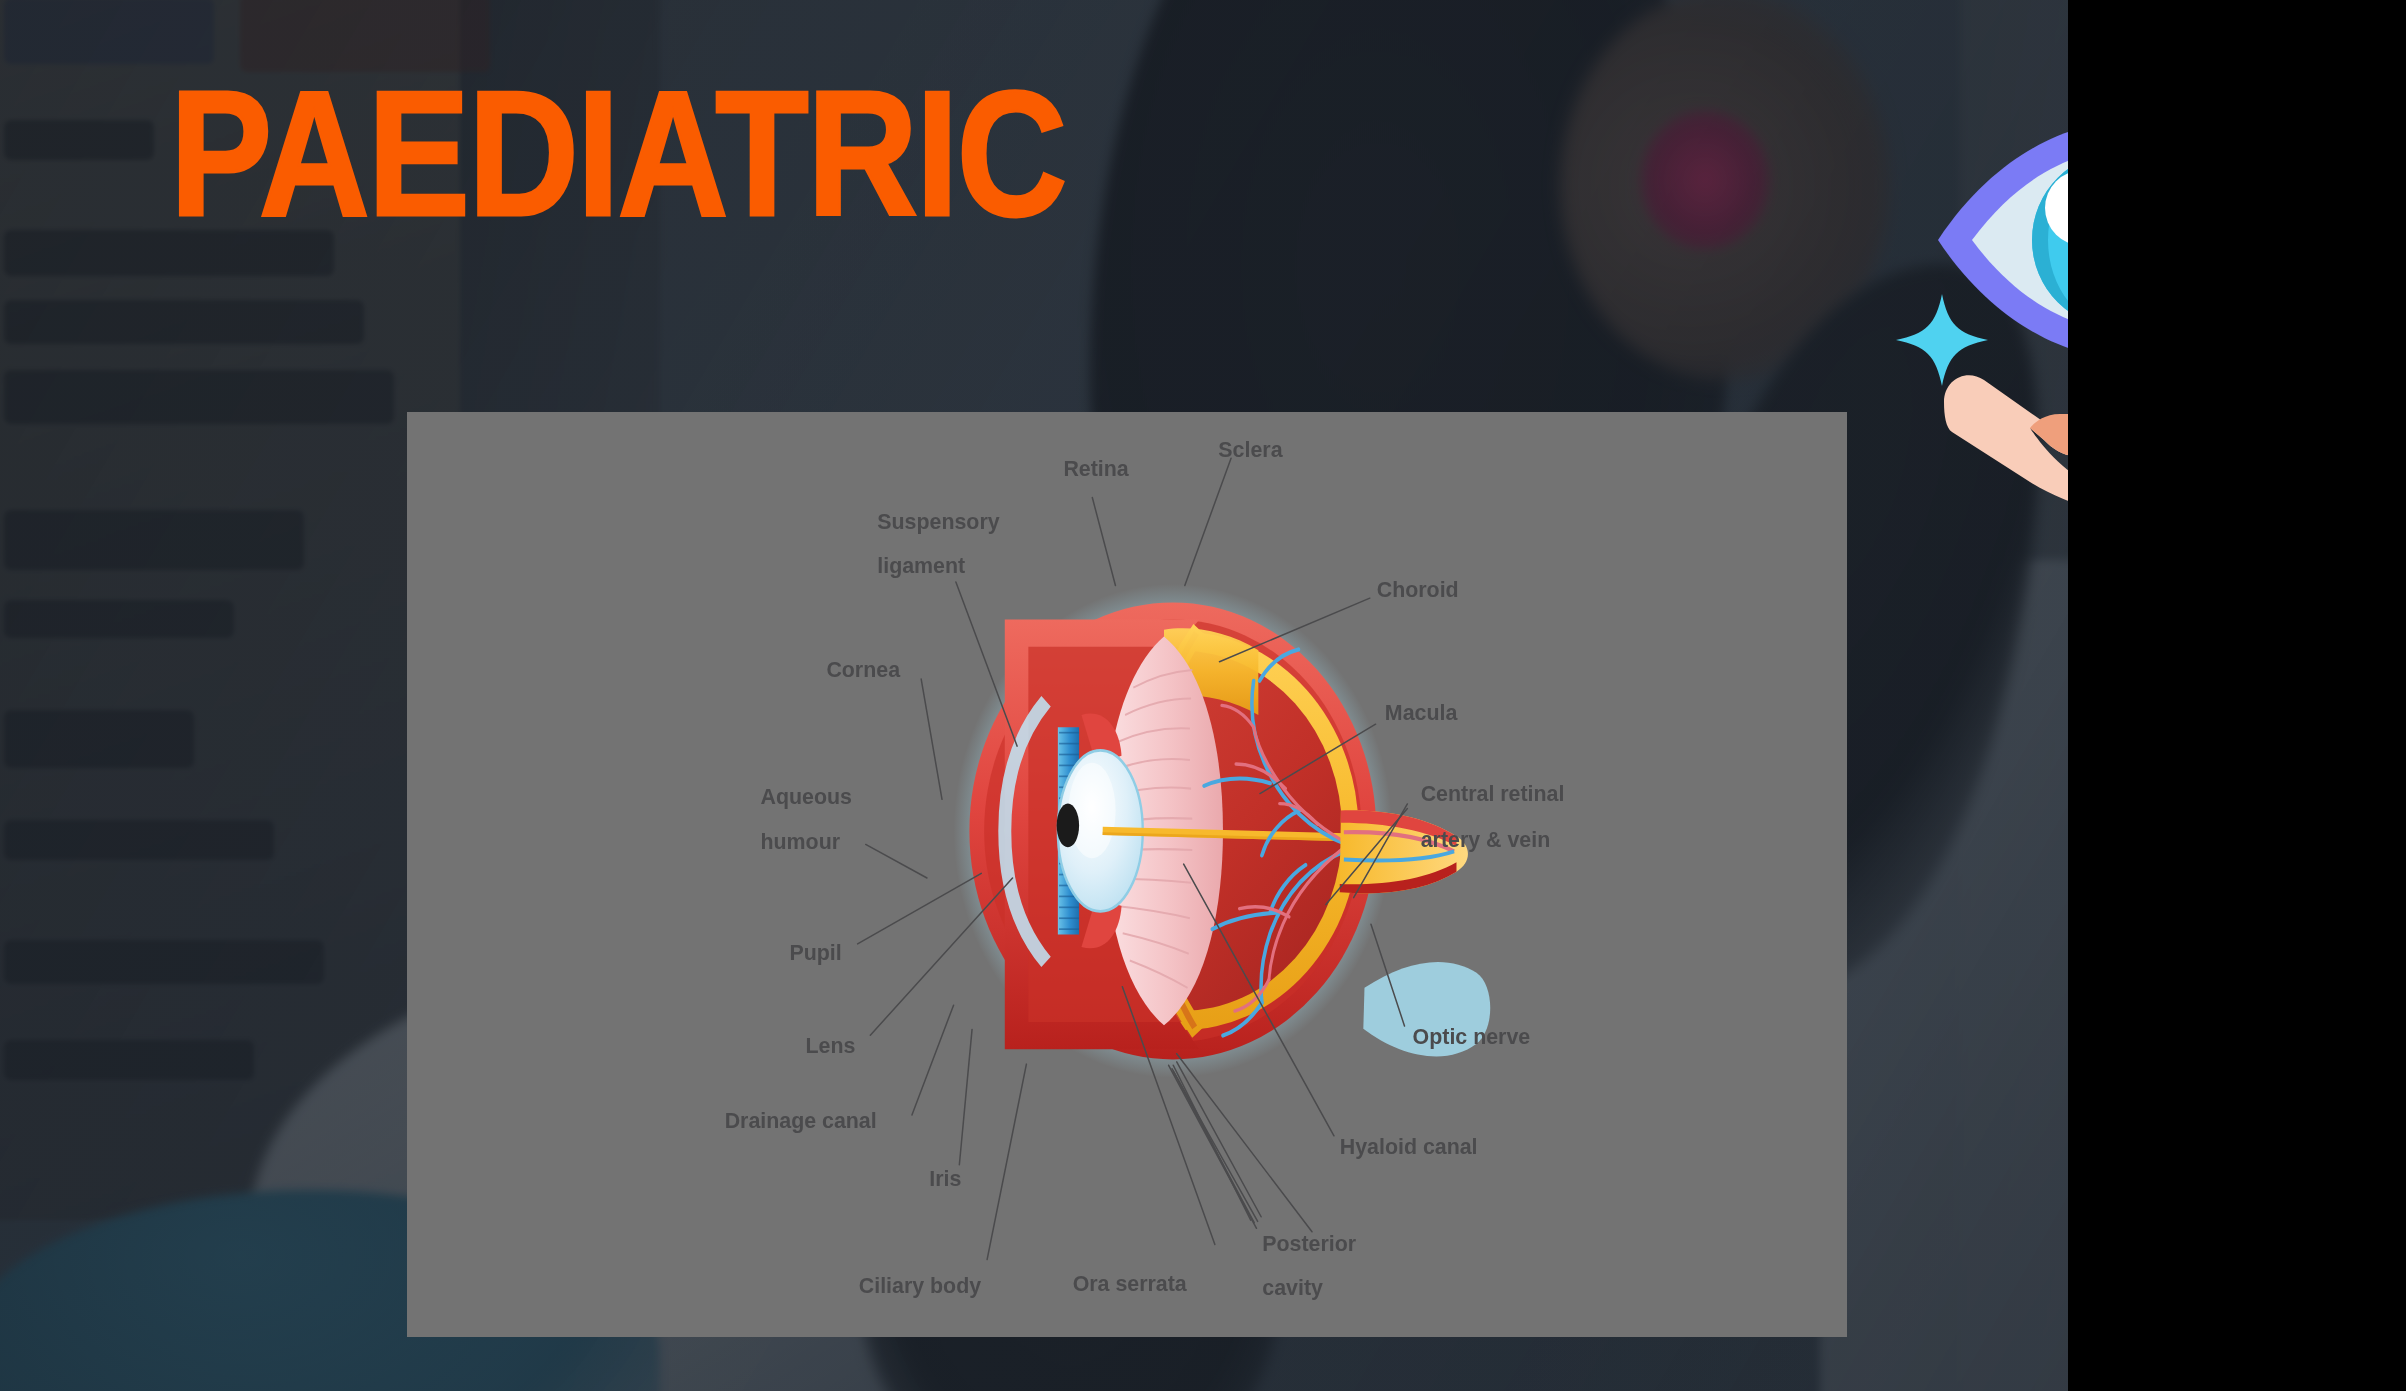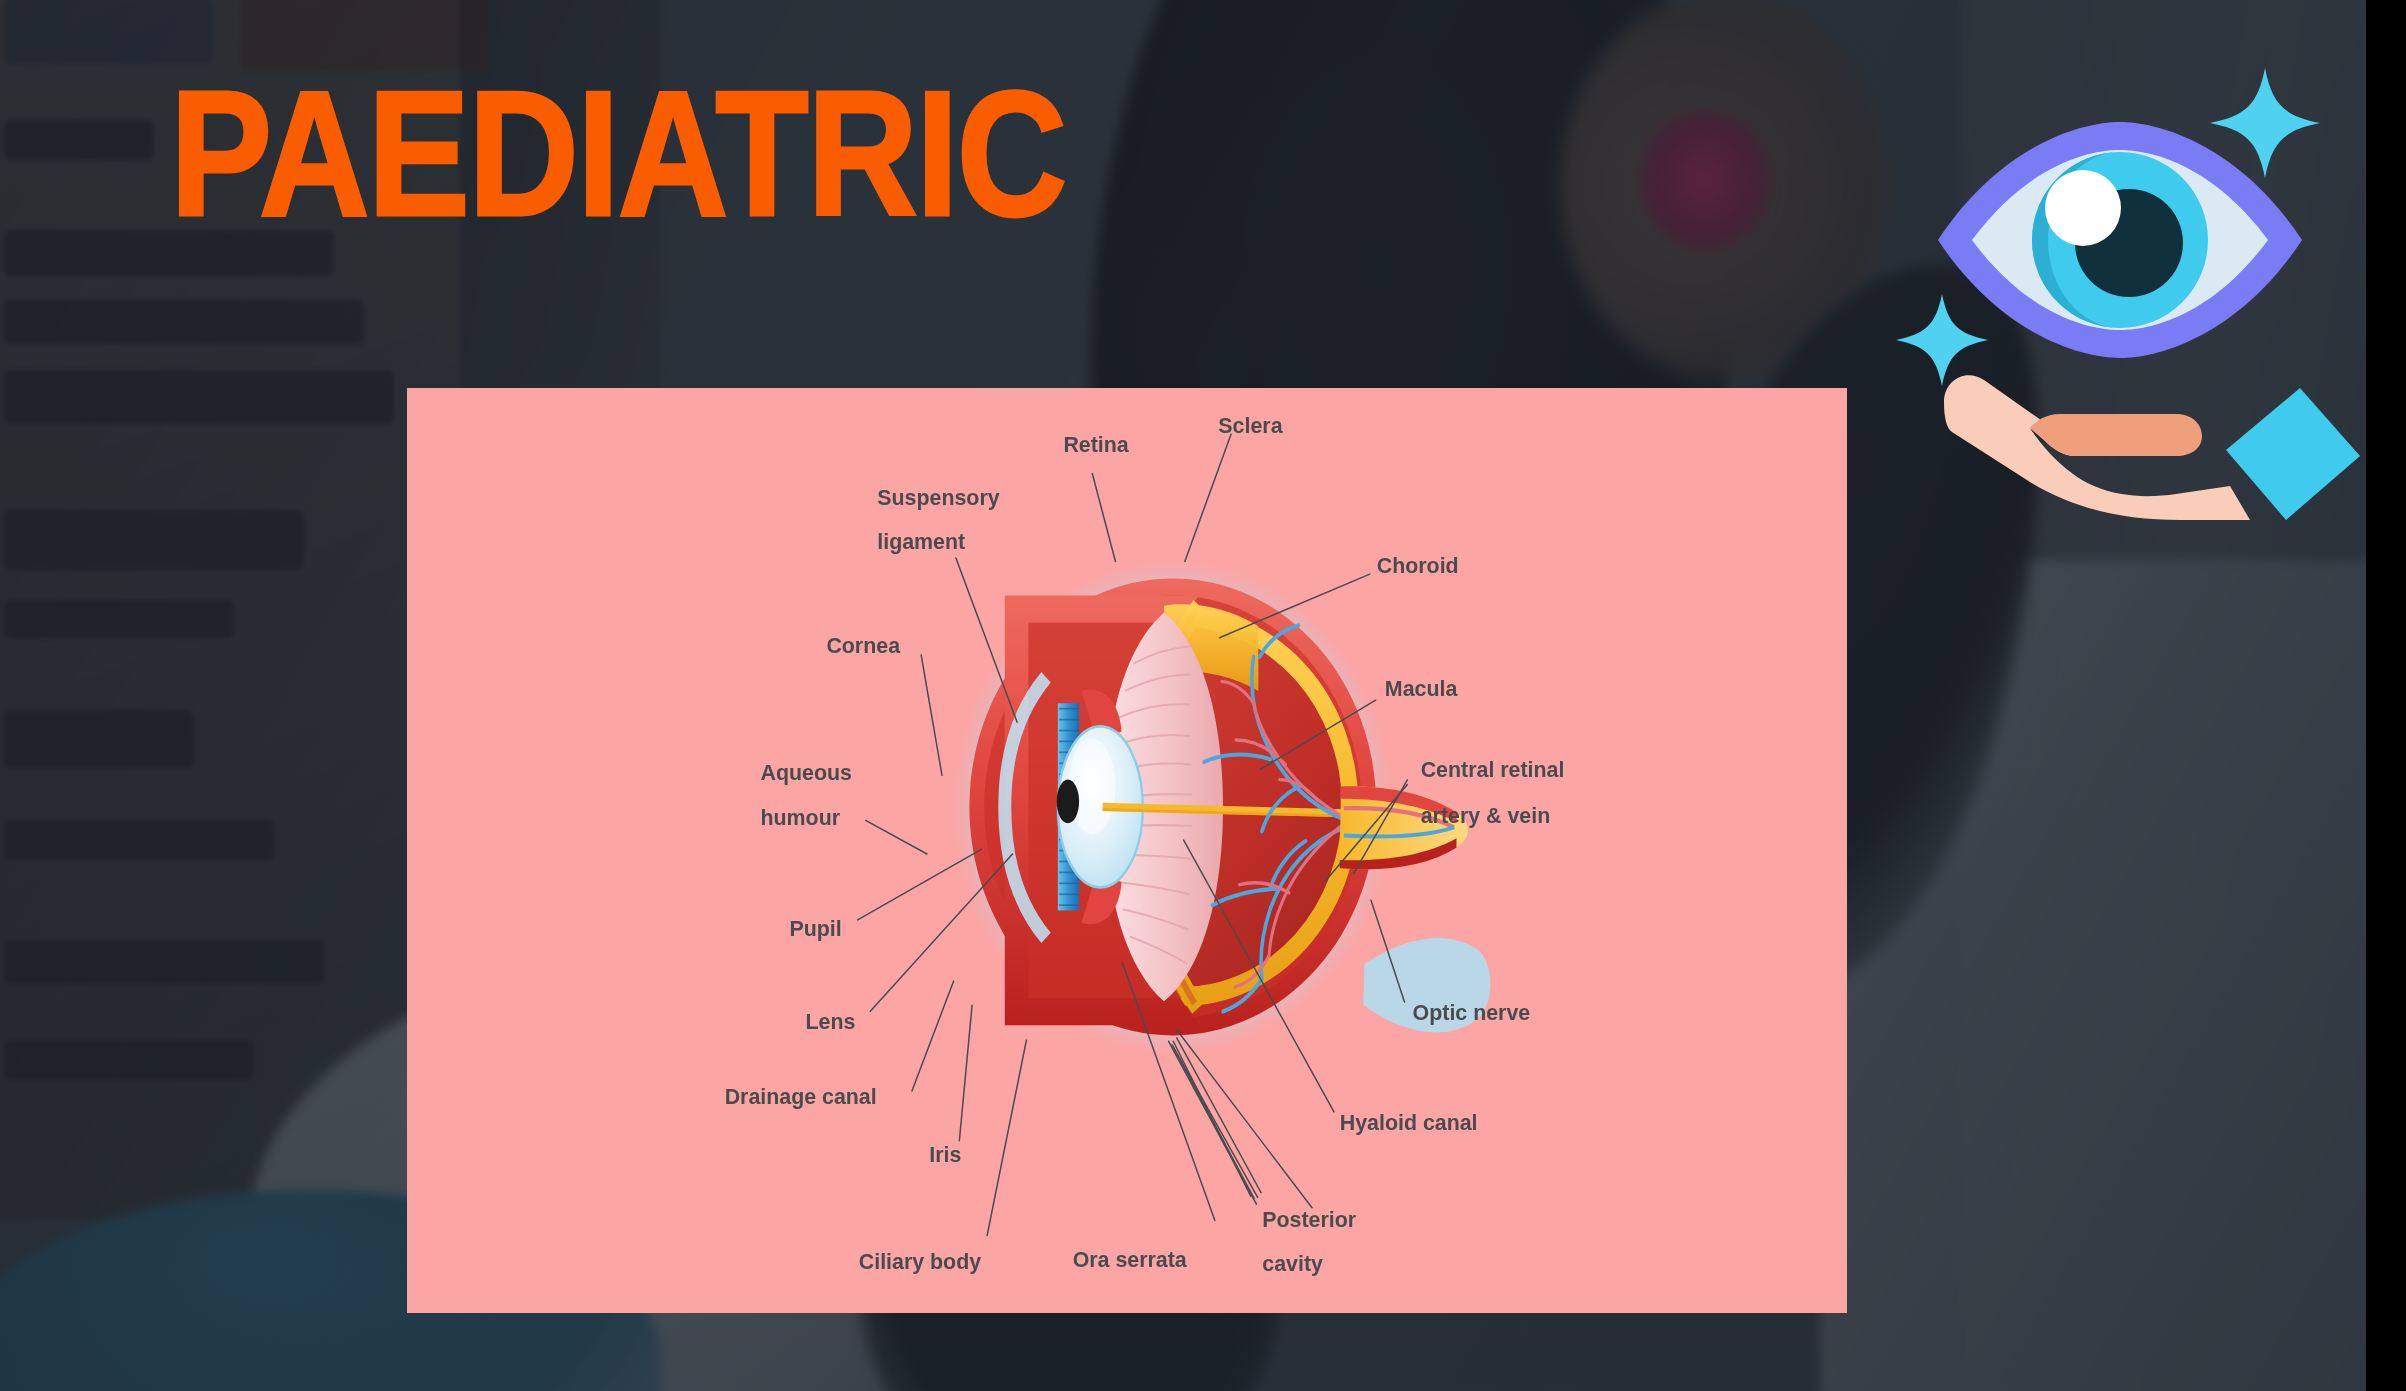--- a/index.html
+++ b/index.html
@@ -1,20 +1,20 @@
 <!DOCTYPE html>
 <html><head>
 <meta charset="utf-8">
 <style>
   html,body{margin:0;padding:0;background:#000;}
   body{font-family:"Liberation Sans",sans-serif;}
 
   #stage{
     position:relative;
-    width:2366px;height:1391px;
+    width:2068px;height:1391px;
     overflow:hidden;
     background:#3d4852;
   }
 
   
   #photo{position:absolute;inset:0;overflow:hidden;}
   .ph{position:absolute;}
 
   
   .poster{
@@ -111,23 +111,23 @@
     transform-origin:left top;
     white-space:nowrap;
     -webkit-text-stroke:3px currentColor;
   }
 
   
   #eyeicon{position:absolute;left:1880px;top:50px;width:480px;height:480px;}
 
   
   #panel{
-    position:absolute;left:407px;top:388px;
+    position:absolute;left:407px;top:412px;
     width:1440px;height:925px;
-    background:#fca5a5;
+    background:#737373;
     overflow:hidden;
     text-align:right;
   }
   #panel svg{display:block;width:100%;height:100%;}
   .lbl{
     font-family:"Liberation Sans",sans-serif;
     font-size:37px;
     font-weight:600;
     fill:#4b4b4d;
   }

